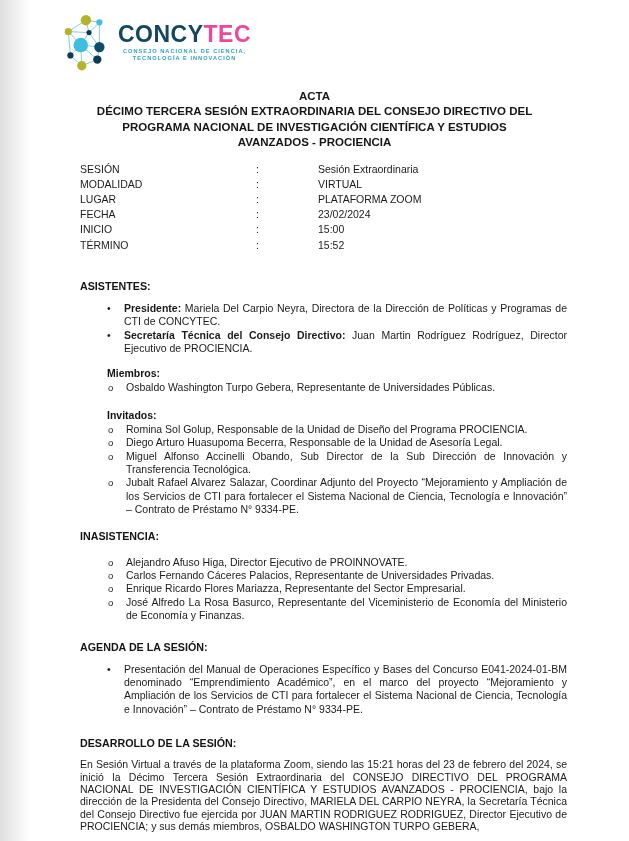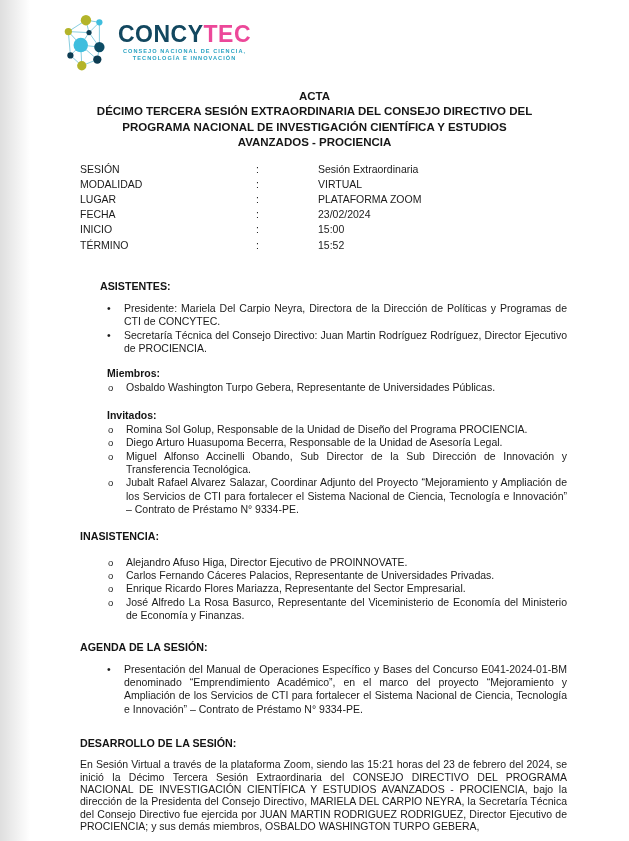--- a/index.html
+++ b/index.html
@@ -37,35 +37,35 @@
   
   .title{margin-top:11px;text-align:center;font-weight:bold;font-size:11.5px;line-height:15.4px;color:#161616;}
   
   .content{padding:0 62px 0 80px;}
   .details{margin-top:11px;}
   .drow{display:flex;line-height:15.2px;gap:48px;}
   .dlabel{width:128px;flex:0 0 auto;}
   .dsep{width:14px;flex:0 0 auto;}
   .dvalue{flex:1;}
   .sec-heading{font-weight:bold;font-size:10.7px;color:#141414;}
-  .h-asistentes{margin-top:27px;margin-left:20px;}
+  .h-asistentes{margin-top:27px;}
   .h-inasistencia{margin-top:13px;}
   .h-agenda{margin-top:18px;}
   .h-desarrollo{margin-top:21px;}
   .item{display:flex;line-height:13.4px;}
   .item .mk{flex:0 0 auto;width:17px;margin-left:27px;}
   .item .mko{flex:0 0 auto;width:18px;margin-left:28px;font-size:9.5px;}
   .item .tx{flex:1;text-align:justify;}
   .bullets{margin-top:10px;}
   .sub-heading{font-weight:bold;margin:12px 0 0 27px;line-height:13.4px;color:#141414;}
   .sub-heading.invitados{margin-top:15px;}
   .olist{margin-top:0;}
   .olist-gap{margin-top:14px;}
   .para{margin-top:9px;text-align:justify;line-height:12.35px;}
-  .b{font-weight:normal;}
+  .b{font-weight:bold;}
 </style>
 </head>
 <body>
 
 <div class="edge-shadow"></div>
 
 <div class="page">
 
   <div class="header">
     <div class="logo-concytec">

